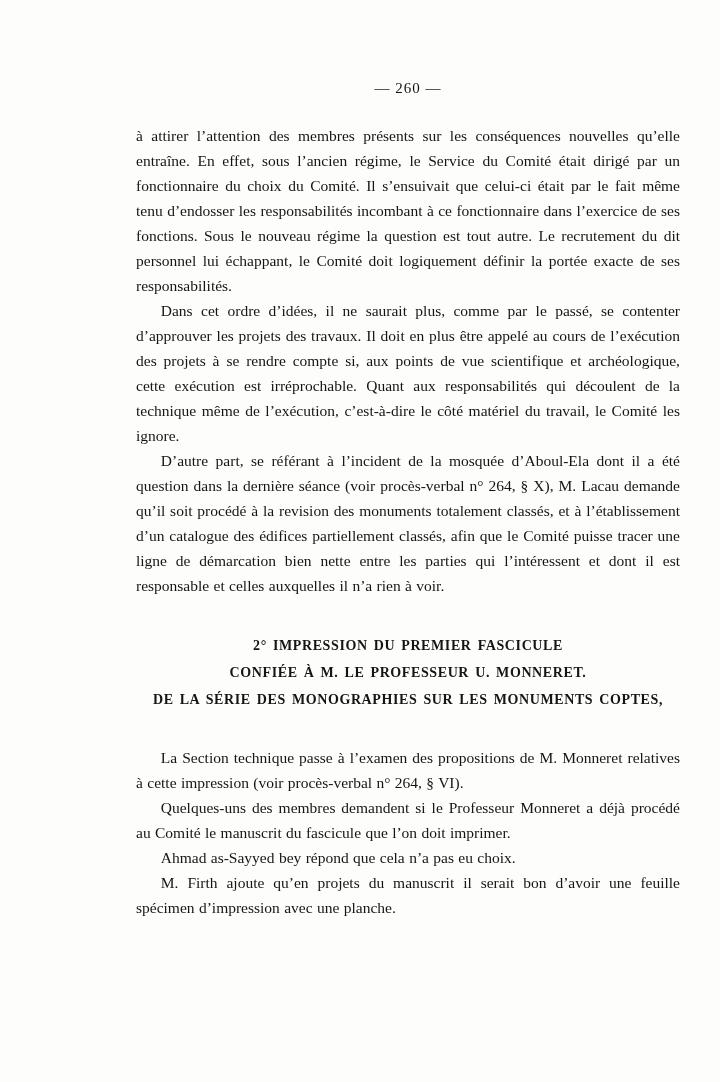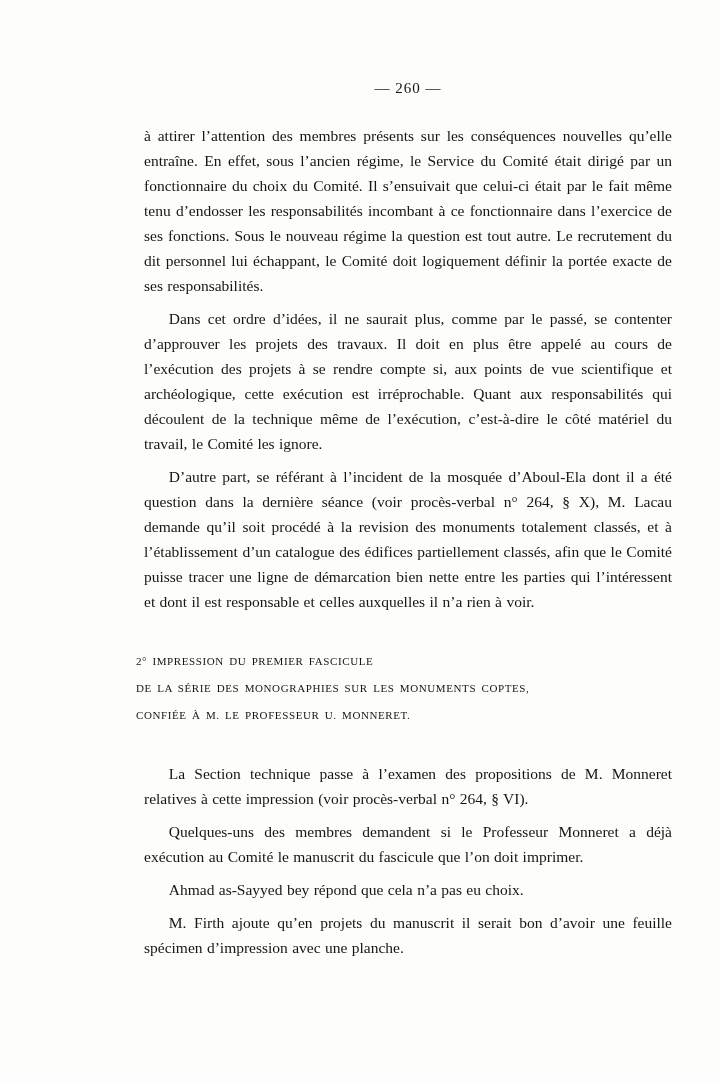--- a/index.html
+++ b/index.html
@@ -25,32 +25,33 @@
     margin-bottom: 26px;
   }
   .text-block {
     width: 544px;
     margin: 0 auto;
     font-size: 15.5px;
     line-height: 25px;
     text-align: justify;
   }
   .para {
-    margin: 8px;
+    margin: 0;
     text-indent: 1.6em;
     word-spacing: 0.5px;
     font-family: Liberation Serif, serif;
   }
   .para.no-indent {
     text-indent: 0;
   }
   .section-heading {
     margin: 34px 0 32px 0;
-    font-size: 11px;
-    font-weight: 400;
+    text-align: center;
+    font-size: 14px;
+    font-weight: 700;
     letter-spacing: 0.6px;
     line-height: 27px;
     word-spacing: 2px;
   }
   .section-heading .h-line {
     white-space: nowrap;
   }
 </style>
 </head>
 <body>
@@ -63,27 +64,27 @@
 
     <p class="para no-indent">à attirer l’attention des membres présents sur les conséquences nouvelles qu’elle entraîne. En effet, sous l’ancien régime, le Service du Comité était dirigé par un fonctionnaire du choix du Comité. Il s’ensuivait que celui-ci était par le fait même tenu d’endosser les responsabilités incombant à ce fonctionnaire dans l’exercice de ses fonctions. Sous le nouveau régime la question est tout autre. Le recrutement du dit personnel lui échappant, le Comité doit logiquement définir la portée exacte de ses responsabilités.</p>
 
     <p class="para">Dans cet ordre d’idées, il ne saurait plus, comme par le passé, se contenter d’approuver les projets des travaux. Il doit en plus être appelé au cours de l’exécution des projets à se rendre compte si, aux points de vue scientifique et archéologique, cette exécution est irréprochable. Quant aux responsabilités qui découlent de la technique même de l’exécution, c’est-à-dire le côté matériel du travail, le Comité les ignore.</p>
 
 
     <p class="para">D’autre part, se référant à l’incident de la mosquée d’Aboul-Ela dont il a été question dans la dernière séance (voir procès-verbal n° 264, § X), M. Lacau demande qu’il soit procédé à la revision des monuments totalement classés, et à l’établissement d’un catalogue des édifices partiellement classés, afin que le Comité puisse tracer une ligne de démarcation bien nette entre les parties qui l’intéressent et dont il est responsable et celles auxquelles il n’a rien à voir.</p>
 
     <div class="section-heading">
       <div class="h-line">2°  IMPRESSION  DU  PREMIER  FASCICULE</div>
+      <div class="h-line">CONFIÉE  À  M.  LE  PROFESSEUR  U.  MONNERET.</div>
       <div class="h-line">DE  LA  SÉRIE  DES  MONOGRAPHIES  SUR  LES  MONUMENTS  COPTES,</div>
-      <div class="h-line">CONFIÉE  À  M.  LE  PROFESSEUR  U.  MONNERET.</div>
     </div>
 
     <p class="para">La Section technique passe à l’examen des propositions de M. Monneret relatives à cette impression (voir procès-verbal n° 264, § VI).</p>
 
-    <p class="para">Quelques-uns des membres demandent si le Professeur Monneret a déjà exécution au Comité le manuscrit du fascicule que l’on doit imprimer.</p>
+    <p class="para">Quelques-uns des membres demandent si le Professeur Monneret a déjà procédé au Comité le manuscrit du fascicule que l’on doit imprimer.</p>
 
     <p class="para">Ahmad as-Sayyed bey répond que cela n’a pas eu choix.</p>
 
 
     <p class="para">M. Firth ajoute qu’en projets du manuscrit il serait bon d’avoir une feuille spécimen d’impression avec une planche.</p>
 
   </div>
 </div>
 
 </body></html>

